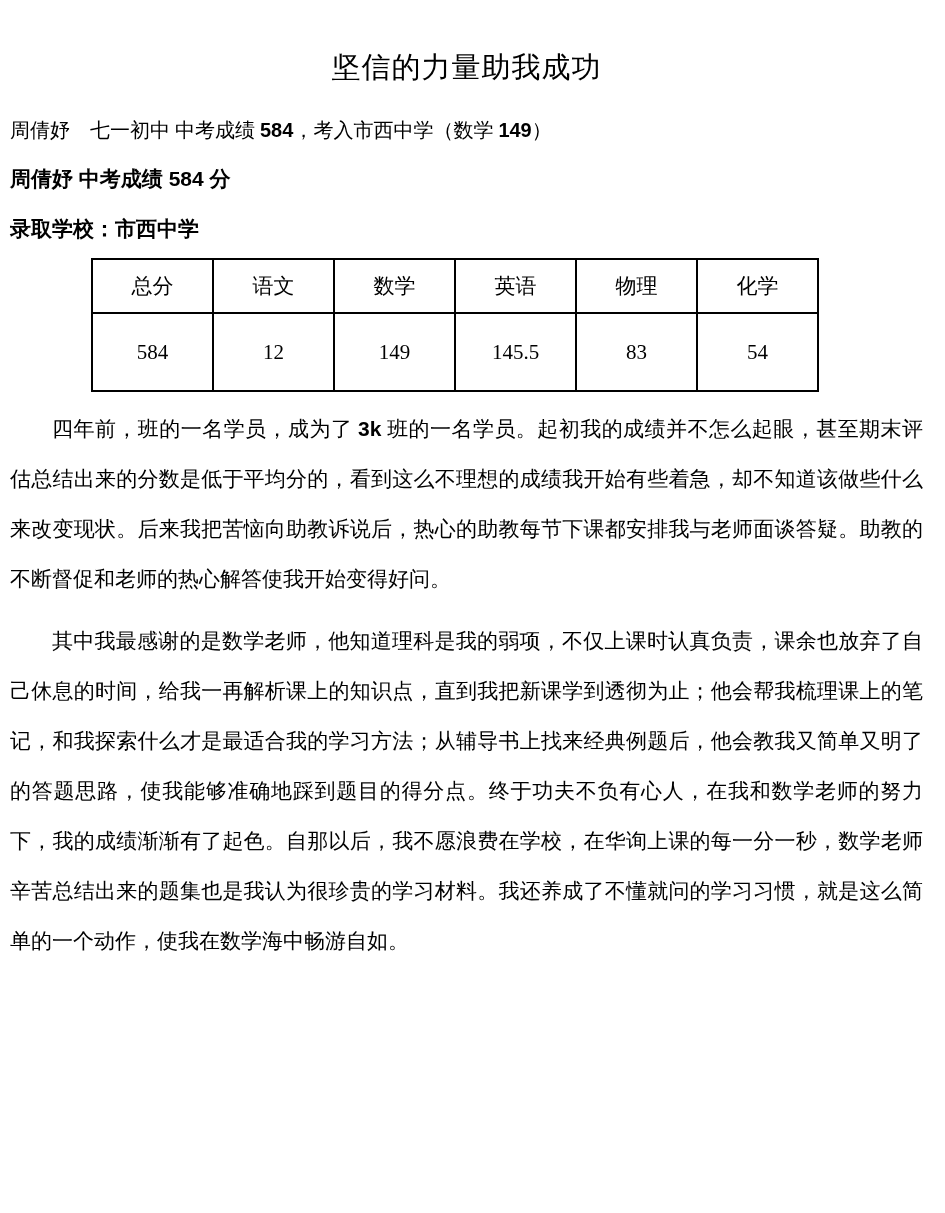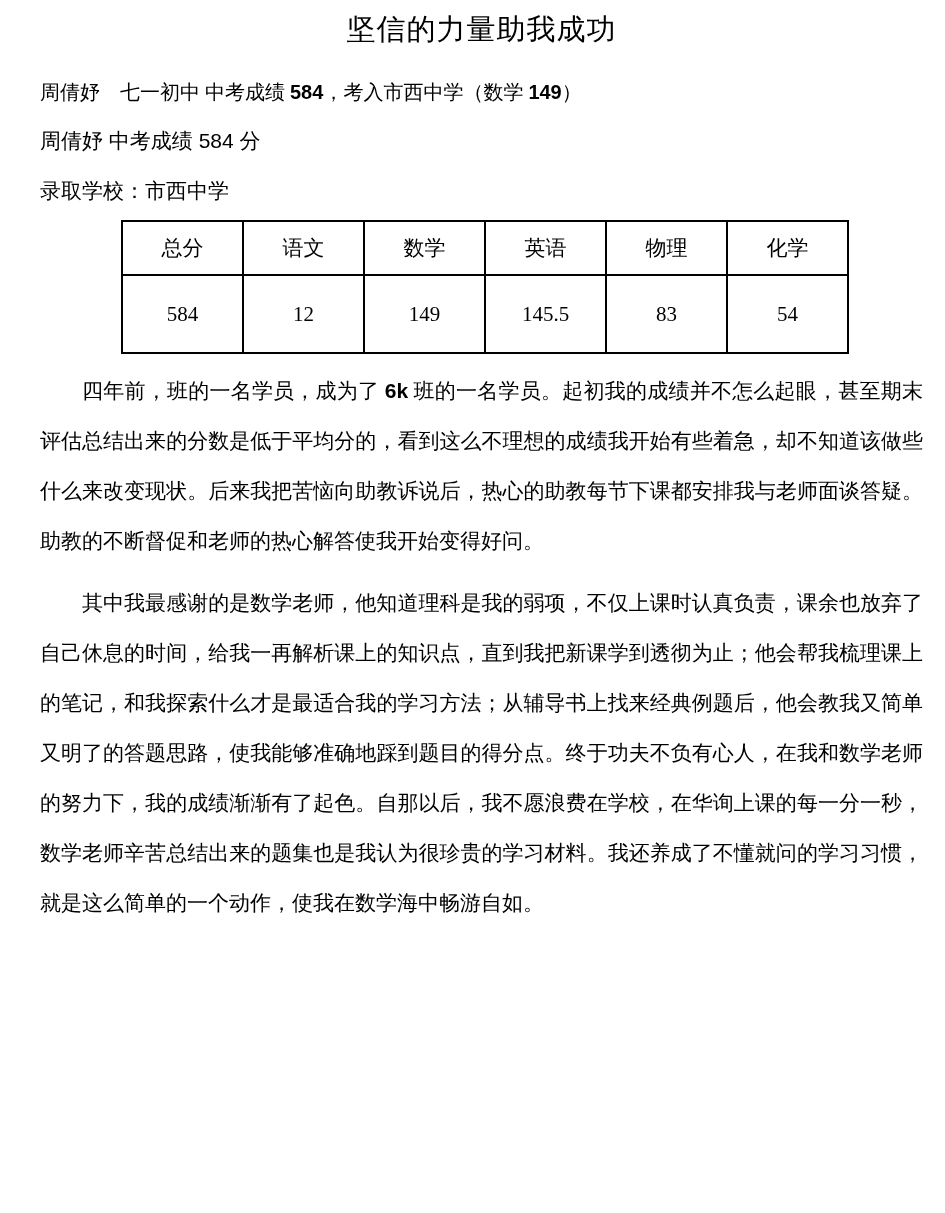--- a/index.html
+++ b/index.html
@@ -8,42 +8,43 @@
     background: #ffffff;
     color: #000000;
   }
   body {
     width: 945px;
     height: 1213px;
     overflow: hidden;
     font-family: "Liberation Serif", "DejaVu Serif", serif;
   }
   .doc {
-    padding: 4px 22px 0 40px;
+    padding: 4px 22px 0 10px;
+    margin-top: 38px;
   }
   .title {
     text-align: center;
     font-size: 29px;
     line-height: 42px;
     margin-top: 4px;
     font-weight: 400;
     letter-spacing: 1px;
   }
   .subtitle {
     font-size: 20px;
     line-height: 26px;
     margin-top: 29px;
   }
   .subtitle b, .para b {
     font-family: "Liberation Sans", "DejaVu Sans", sans-serif;
     font-weight: 700;
   }
   .heading-line {
     font-family: "Liberation Sans", "DejaVu Sans", sans-serif;
-    font-weight: 400;
+    font-weight: 700;
     font-size: 21px;
     line-height: 28px;
     margin-top: 22px;
   }
   table.score-table {
     border-collapse: collapse;
     margin: 15px 0 0 81px;
     table-layout: fixed;
     border-radius: 8px;
   }
@@ -91,18 +92,18 @@
         <td>584</td>
         <td>12</td>
         <td>149</td>
         <td>145.5</td>
         <td>83</td>
         <td>54</td>
       </tr>
     </tbody>
   </table>
 
-  <div class="para"><span>四年前，班的一名学员，成为了 </span><b>6k</b><span> 班的一名学员。起初我的成绩并不怎么起眼，甚至期末评估总结出来的分数是低于平均分的，看到这么不理想的成绩我开始有些着急，却不知道该做些什么来改变现状。后来我把苦恼向助教诉说后，热心的助教每节下课都安排我与老师面谈答疑。助教的不断督促和老师的热心解答使我开始变得好问。</span></div>
+  <div class="para"><span>四年前，班的一名学员，成为了 </span><b>3k</b><span> 班的一名学员。起初我的成绩并不怎么起眼，甚至期末评估总结出来的分数是低于平均分的，看到这么不理想的成绩我开始有些着急，却不知道该做些什么来改变现状。后来我把苦恼向助教诉说后，热心的助教每节下课都安排我与老师面谈答疑。助教的不断督促和老师的热心解答使我开始变得好问。</span></div>
 
   <div class="para"><span>其中我最感谢的是数学老师，他知道理科是我的弱项，不仅上课时认真负责，课余也放弃了自己休息的时间，给我一再解析课上的知识点，直到我把新课学到透彻为止；他会帮我梳理课上的笔记，和我探索什么才是最适合我的学习方法；从辅导书上找来经典例题后，他会教我又简单又明了的答题思路，使我能够准确地踩到题目的得分点。终于功夫不负有心人，在我和数学老师的努力下，我的成绩渐渐有了起色。自那以后，我不愿浪费在学校，在华询上课的每一分一秒，数学老师辛苦总结出来的题集也是我认为很珍贵的学习材料。我还养成了不懂就问的学习习惯，就是这么简单的一个动作，使我在数学海中畅游自如。</span></div>
 
 
 </div>
 
 </body></html>

